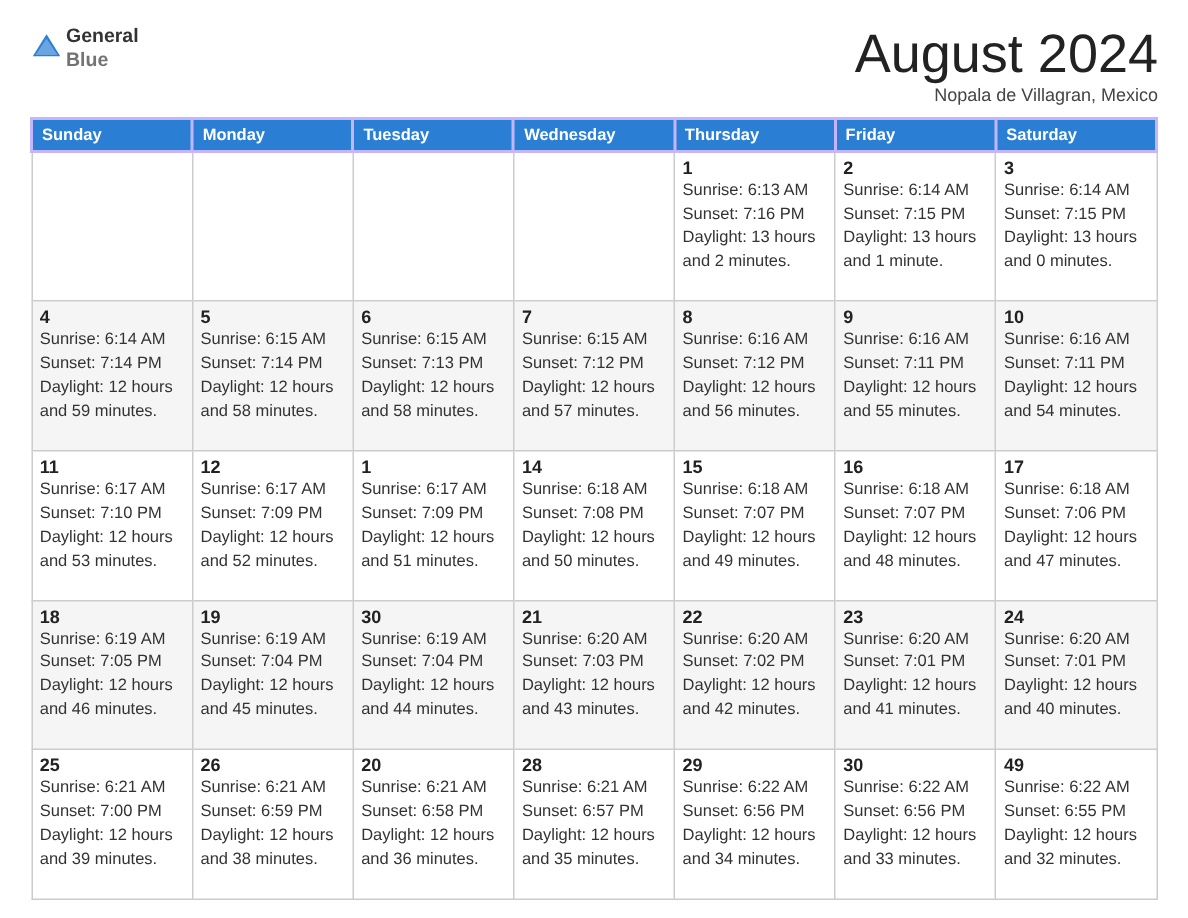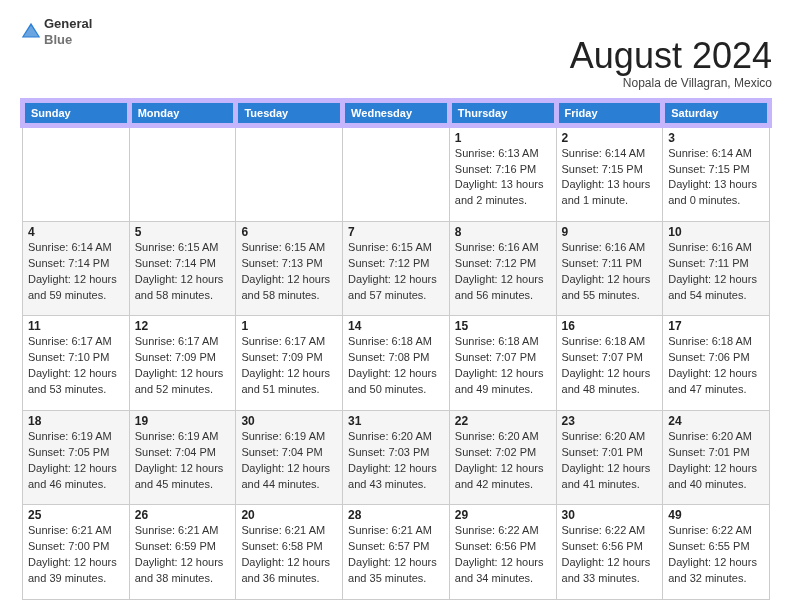--- a/index.html
+++ b/index.html
@@ -34,21 +34,20 @@
       line-height: 1.2;
     }
     .logo-general { color: #333; }
     .logo-blue { color: #737373; }
     .logo-icon {
       width: 22px;
       height: 22px;
     }
     .title-block {
       text-align: right;
-      margin-top: 20px;
     }
     .month-title {
       font-size: 36px;
       font-weight: 300;
       color: #222;
       line-height: 1.1;
     }
     .location-title {
       font-size: 12px;
       color: #444;
@@ -60,21 +59,21 @@
       flex: 1;
       table-layout: fixed;
     }
     .calendar th {
       background: #2a7fd4;
       color: #fff;
       font-size: 11px;
       font-weight: bold;
       text-align: left;
       padding: 4px 6px;
-      border: 5px solid #c4b5fd;
+      border: 2px solid #c4b5fd;
       margin-left: 35px;
     }
     .calendar td {
       border: 1px solid #ccc;
       vertical-align: top;
       padding: 3px 5px;
       font-size: 9.5px;
       background: #fff;
       height: 86px;
     }
@@ -276,21 +275,21 @@
 and 45 minutes.</div>
           </td>
           <td>
             <span class="day-num">30</span>
             <div class="day-info" style="white-space: pre-line;">Sunrise: 6:19 AM
 Sunset: 7:04 PM
 Daylight: 12 hours
 and 44 minutes.</div>
           </td>
           <td>
-            <span class="day-num">31</span>
+            <span class="day-num">21</span>
             <div class="day-info" style="white-space: pre-line;">Sunrise: 6:20 AM
 Sunset: 7:03 PM
 Daylight: 12 hours
 and 43 minutes.</div>
           </td>
           <td>
             <span class="day-num">22</span>
             <div class="day-info" style="white-space: pre-line;">Sunrise: 6:20 AM
 Sunset: 7:02 PM
 Daylight: 12 hours

